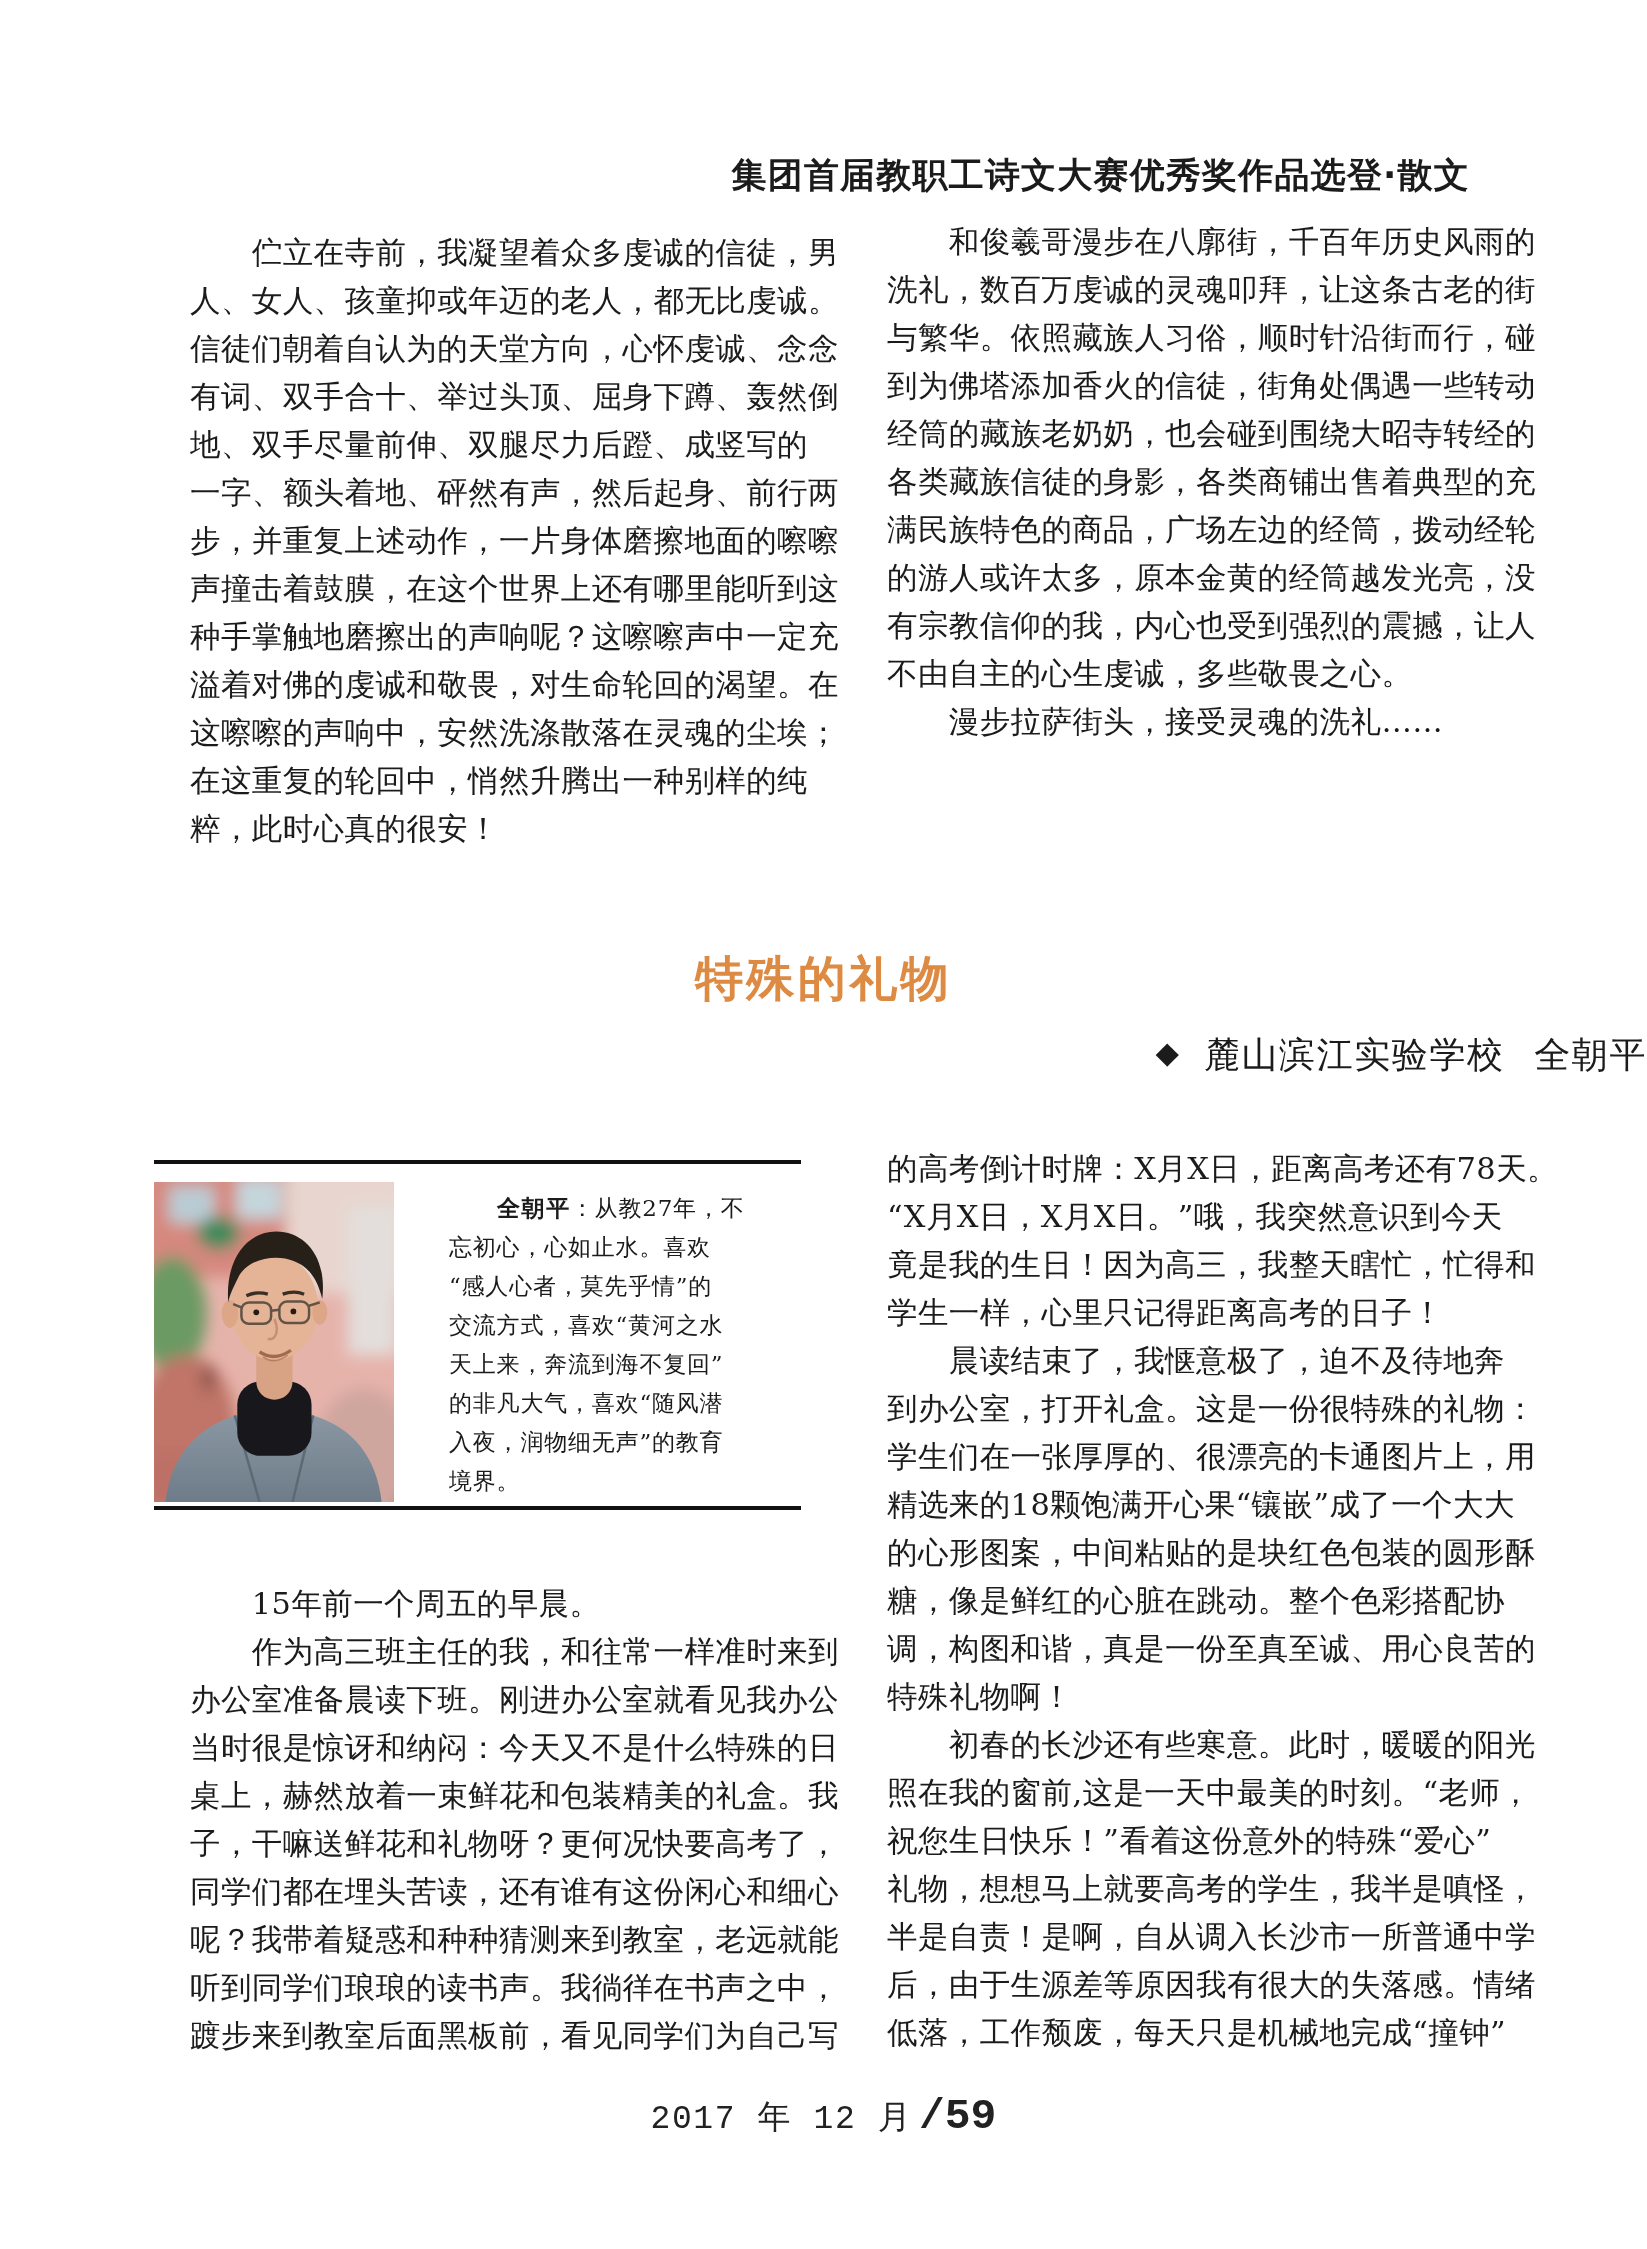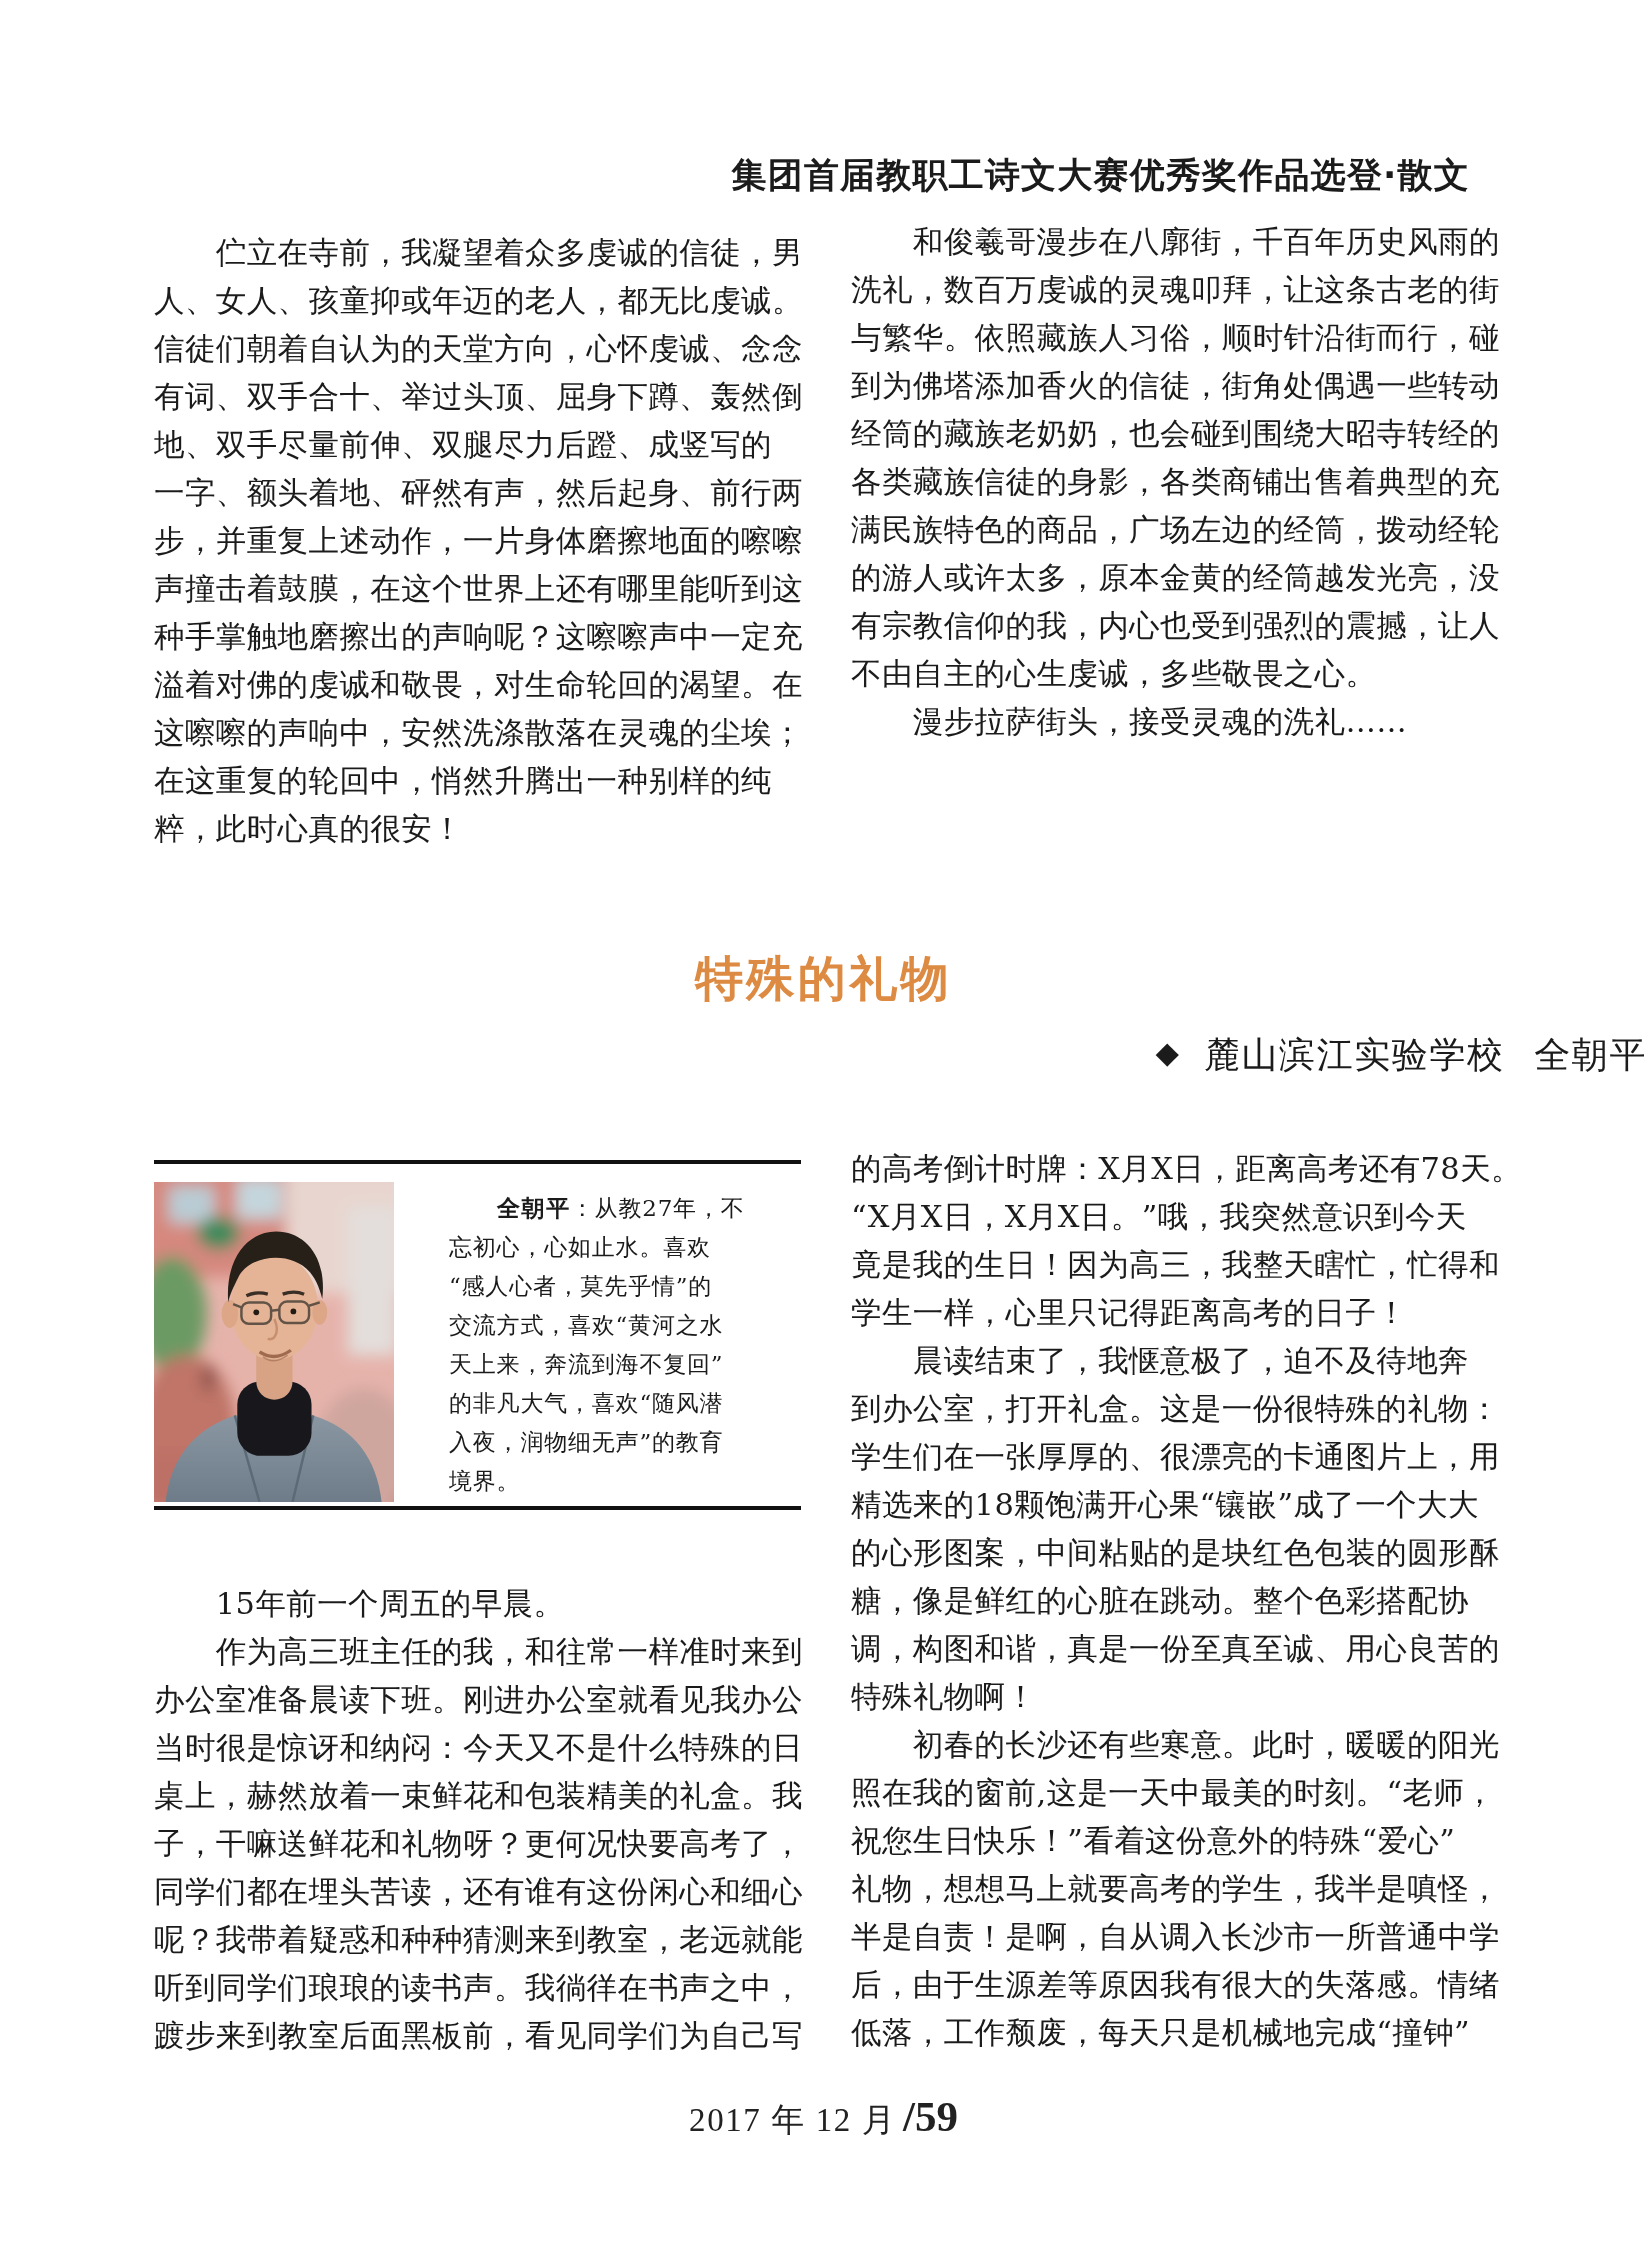--- a/index.html
+++ b/index.html
@@ -7,21 +7,21 @@
     position:relative; width:1647px; height:2250px; margin:0 auto;
     background:#ffffff; color:#1b1b1b; overflow:hidden;
     font-family:"DejaVu Serif", serif;
   }
   .header {
     position:absolute; top:152px; right:177px;
     font-family:"DejaVu Sans", sans-serif; font-weight:bold;
     font-size:35px; letter-spacing:1.2px; color:#1b1b1b;
   }
   .col { position:absolute; font-size:30.5px; line-height:48px; letter-spacing:0.4px; }
-  .col .line { height:48px; white-space:nowrap; }
+  .col .line { height:48px; white-space:nowrap;margin-left:36px; }
   .col-tl { left:154px; top:229px;  width:651px; }
   .col-tr { left:851px; top:218px; width:659px; }
   .col-bl { left:154px; top:1580px; width:651px; }
   .col-br { left:851px; top:1145px; width:659px; }
 
   .essay2-title {
     position:absolute; left:0; top:947px; width:100%; margin:0;
     text-align:center; font-size:48px; font-weight:bold;
     letter-spacing:3.3px; color:#dd8a42;
   }
@@ -39,21 +39,21 @@
   .bio-text {
     position:absolute; left:266px; top:25px; width:387px;
     font-size:23px; line-height:39px; letter-spacing:0.8px;margin-left:29px;
   }
   .bio-text .bline { white-space:nowrap; }
   .bio-text .first { text-indent:48px; }
   .bio-name { font-weight:bold; font-family:"DejaVu Sans", sans-serif; letter-spacing:1.6px; }
 
   .footer {
     position:absolute; left:0; top:2092px; width:100%; text-align:center;
-    font-family:Liberation Serif, serif; font-size:33px; letter-spacing:1.6px; color:#222;
+    font-family:Liberation Mono, monospace; font-size:33px; letter-spacing:1.6px; color:#222;
   }
   .footer .pg { font-weight:bold; font-size:43px; letter-spacing:0; margin-left:6.6px; }
 </style>
 </head>
 <body>
 
 <div class="page">
 
   <div class="header">集团首届教职工诗文大赛优秀奖作品选登·散文</div>
 

